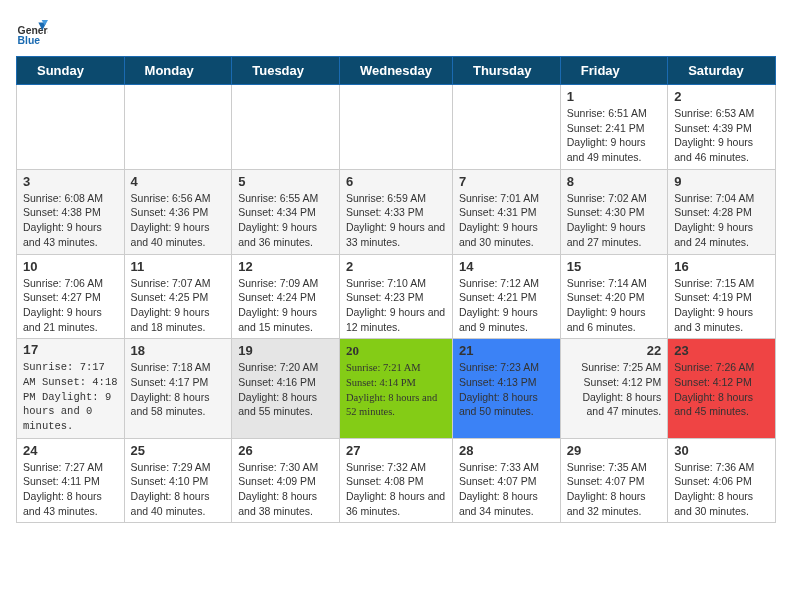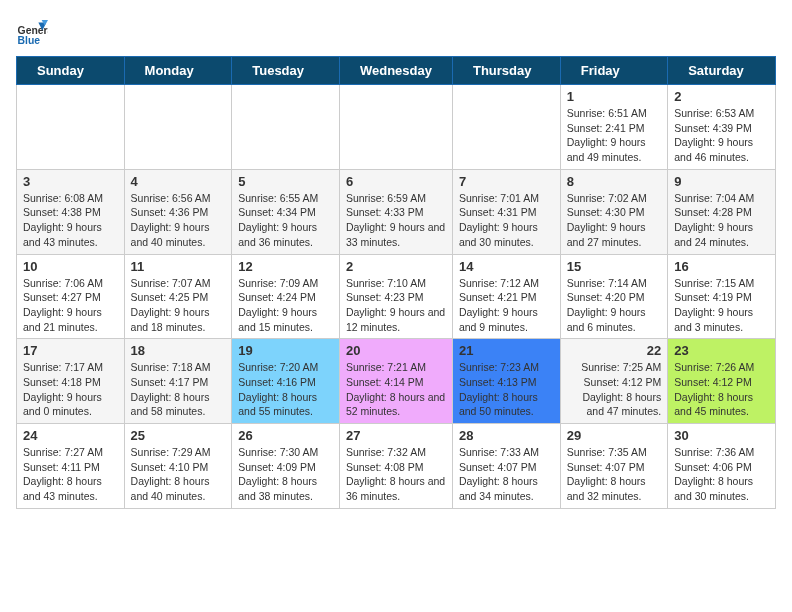--- a/index.html
+++ b/index.html
@@ -213,57 +213,57 @@
 Daylight: 9 hours and 6 minutes.</div>
         </td>
         <td>
           <span class="day-number">16</span>
           <div class="day-info">Sunrise: 7:15 AM
 Sunset: 4:19 PM
 Daylight: 9 hours and 3 minutes.</div>
         </td>
       </tr>
       <tr>
-        <td style="background: rgb(245, 245, 245);">
+        <td style="background: rgb(245, 245, 245); font-family: Liberation Mono, monospace;">
           <span class="day-number">17</span>
           <div class="day-info">Sunrise: 7:17 AM
 Sunset: 4:18 PM
 Daylight: 9 hours and 0 minutes.</div>
         </td>
         <td style="background: rgb(245, 245, 245);">
           <span class="day-number">18</span>
           <div class="day-info">Sunrise: 7:18 AM
 Sunset: 4:17 PM
 Daylight: 8 hours and 58 minutes.</div>
         </td>
-        <td style="background: #7dd3fc;">
+        <td style="background: #e5e5e5;">
           <span class="day-number">19</span>
           <div class="day-info">Sunrise: 7:20 AM
 Sunset: 4:16 PM
 Daylight: 8 hours and 55 minutes.</div>
         </td>
-        <td style="background: #f0abfc;">
+        <td style="background: #84cc16; font-family: Liberation Serif, serif;">
           <span class="day-number">20</span>
           <div class="day-info">Sunrise: 7:21 AM
 Sunset: 4:14 PM
 Daylight: 8 hours and 52 minutes.</div>
         </td>
         <td style="background: #3b82f6;">
           <span class="day-number">21</span>
           <div class="day-info">Sunrise: 7:23 AM
 Sunset: 4:13 PM
 Daylight: 8 hours and 50 minutes.</div>
         </td>
         <td style="background: rgb(245, 245, 245); text-align: right;">
           <span class="day-number">22</span>
           <div class="day-info">Sunrise: 7:25 AM
 Sunset: 4:12 PM
 Daylight: 8 hours and 47 minutes.</div>
         </td>
-        <td style="background: #bef264;">
+        <td style="background: #ef4444;">
           <span class="day-number">23</span>
           <div class="day-info">Sunrise: 7:26 AM
 Sunset: 4:12 PM
 Daylight: 8 hours and 45 minutes.</div>
         </td>
       </tr>
       <tr>
         <td>
           <span class="day-number">24</span>
           <div class="day-info">Sunrise: 7:27 AM

